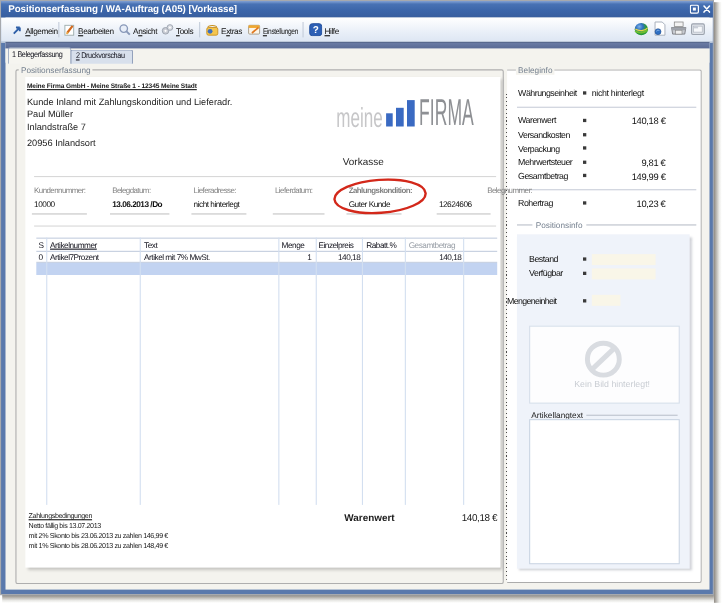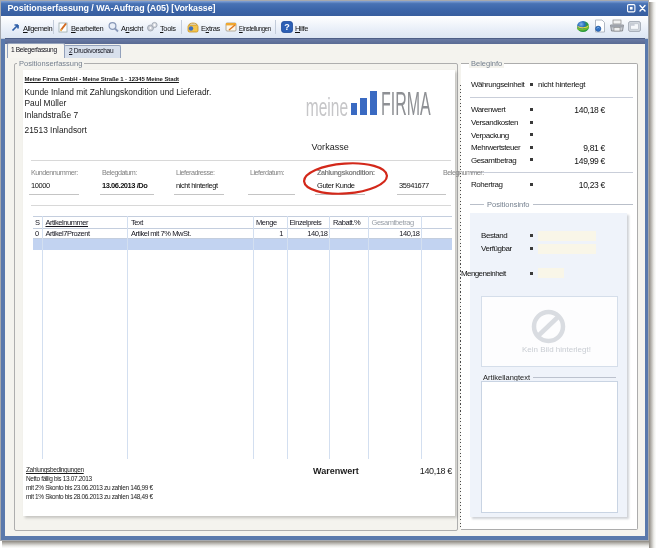--- a/index.html
+++ b/index.html
@@ -195,21 +195,21 @@
  <div class="a" style="left:527px;top:377px;width:89px;height:1px;background:#BCC2CE;"></div>
  <div class="a" style="left:483px;top:372.5px;font-size:7.5px;color:#222;background:#EFF3FA;padding-right:3px;">Artikellangtext</div>
  <div class="a" id="albox"></div>
 </div>
 <div id="docbody">
 
  <div class="a dt" style="left:24.5px;top:76px;font-size:6px;font-weight:bold;text-decoration:underline;letter-spacing:-0.1px;">Meine Firma GmbH - Meine Straße 1 - 12345 Meine Stadt</div>
  <div class="a dt" style="left:24.5px;top:86.5px;font-size:8.4px;letter-spacing:0;">Kunde Inland mit Zahlungskondition und Lieferadr.</div>
  <div class="a dt" style="left:24.5px;top:98px;font-size:8.4px;letter-spacing:0;">Paul Müller</div>
  <div class="a dt" style="left:24.5px;top:109.5px;font-size:8.4px;letter-spacing:0;">Inlandstraße 7</div>
- <div class="a dt" style="left:24.5px;top:124.5px;font-size:8.4px;letter-spacing:0;">21513 Inlandsort</div>
+ <div class="a dt" style="left:24.5px;top:124.5px;font-size:8.4px;letter-spacing:0;">20956 Inlandsort</div>
 
  <div class="a" style="left:248px;top:98px;width:100px;text-align:right;font-size:25px;color:#C6C6C8;transform:scaleX(0.62);transform-origin:right;line-height:19px;">meine</div>
  <div class="a" style="left:350.5px;top:103px;width:6.5px;height:12px;background:#3A6AC2;"></div>
  <div class="a" style="left:359.5px;top:97.5px;width:7px;height:17.5px;background:#3A6AC2;"></div>
  <div class="a" style="left:369.5px;top:91px;width:7.5px;height:24px;background:#3A6AC2;"></div>
  <div class="a" style="left:381px;top:90px;font-size:34px;line-height:26px;color:#8E9094;transform:scaleX(0.47);transform-origin:left;white-space:nowrap;">FIRMA</div>
  <div class="a dt" style="left:311.5px;top:142px;font-size:9px;color:#222;letter-spacing:0.05px;">Vorkasse</div>
 
  <div class="a hline" style="top:160px;"></div>
  <div class="a hline" style="top:205px;"></div>
@@ -217,21 +217,21 @@
  <div class="a flabel" style="left:31px;">Kundennummer:</div>
  <div class="a flabel" style="left:102px;">Belegdatum:</div>
  <div class="a flabel" style="left:176px;">Lieferadresse:</div>
  <div class="a flabel" style="left:250px;">Lieferdatum:</div>
  <div class="a flabel" style="left:317px;font-weight:bold;">Zahlungskondition:</div>
  <div class="a flabel" style="left:399px;margin-left:44px;">Belegnummer:</div>
  <div class="a fval" style="left:31px;">10000</div>
  <div class="a fval" style="left:102px;font-weight:bold;">13.06.2013 /Do</div>
  <div class="a fval" style="left:176px;">nicht hinterlegt</div>
  <div class="a fval" style="left:317px;text-align:right;">Guter Kunde</div>
- <div class="a fval" style="left:399px;">35941677</div>
+ <div class="a fval" style="left:399px;">12624606</div>
  <div class="a fline" style="left:29px;width:50px;"></div>
  <div class="a fline" style="left:100px;width:54px;"></div>
  <div class="a fline" style="left:174px;width:50px;"></div>
  <div class="a fline" style="left:248px;width:47px;"></div>
  <div class="a fline" style="left:315px;width:50px;"></div>
  <div class="a fline" style="left:397px;width:49px;"></div>
 
  <svg class="a" style="left:302px;top:162px;" width="90" height="34" viewBox="0 0 90 34">
   <ellipse cx="43.5" cy="16.5" rx="41.5" ry="15" fill="none" stroke="#D3281A" stroke-width="2.2" transform="rotate(-4 43.5 16.5)"></ellipse>
  </svg>

